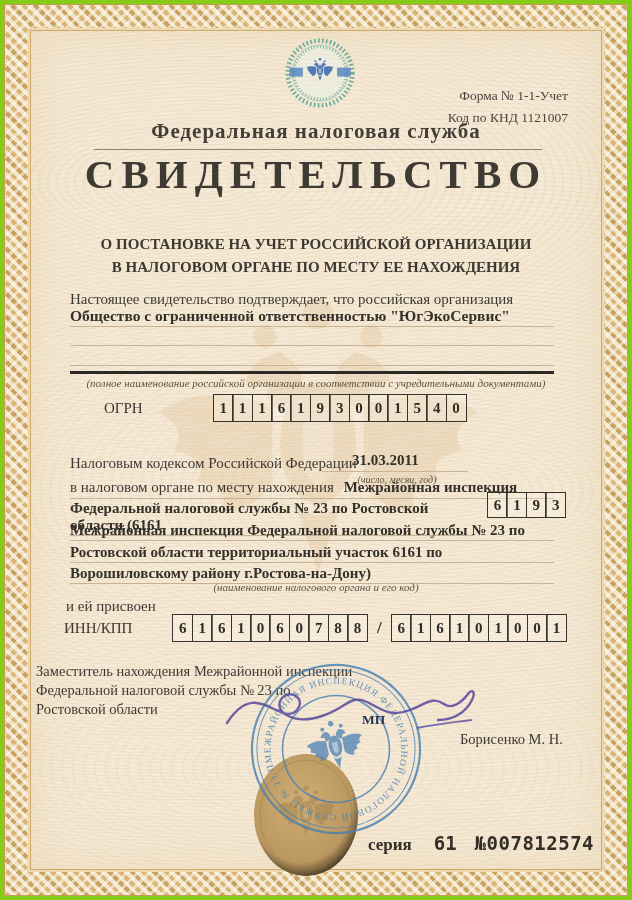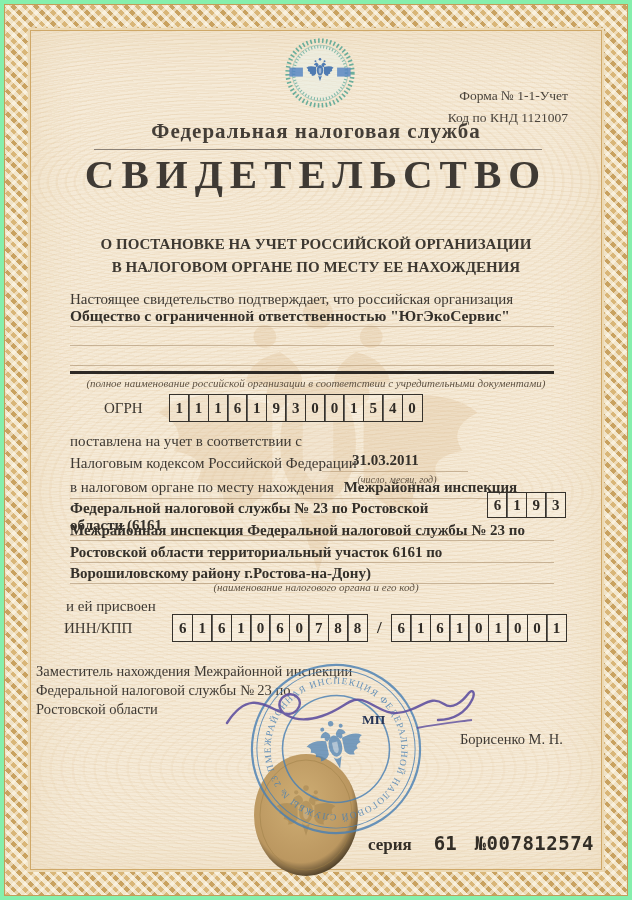--- a/index.html
+++ b/index.html
@@ -1,19 +1,19 @@
 <!DOCTYPE html>
 <html><head>
 <meta charset="utf-8">
 <style>
   html,body{margin:0;padding:0;}
   body{background:#9a9288;}
   .page{
     position:relative;width:632px;height:900px;margin:0 auto;
-    background:#86efac;overflow:hidden;
+    background:#84cc16;overflow:hidden;
     font-family:"Liberation Serif",serif;color:#3c3730;
   }
   
   .border-band{
     position:absolute;inset:4px;
     background:repeating-linear-gradient(45deg,#d9b678 0 4px,#f3e7cd 4px 8px,#c9a260 8px 12px,#f0e3c8 12px 16px);
     border:1px solid #c49c58;
   }
   .border-band::after{
     content:"";position:absolute;inset:0;
@@ -54,21 +54,21 @@
   .digit-cell{
     width:19px;height:26px;margin-left:-1.6px;
     border:1.6px solid #36322c;
     display:flex;align-items:center;justify-content:center;
     font-weight:bold;font-size:15px;color:#2f2b26;
     background:rgba(255,252,244,.25);
   }
   .digit-cell:first-child{margin-left:0;}
   .row-flex{display:flex;align-items:center;z-index:2;}
 
-  .ogrn-row{left:104px;top:394px;}
+  .ogrn-row{left:104px;top:394px;gap:44px;}
   .ogrn-label{margin-right:26px;font-size:15px;}
 
   .line-postavlena{left:70px;top:432px;z-index:2;}
   .line-kodeks{left:70px;top:454px;z-index:2;}
   .date-value{left:352px;top:452px;font-size:15px;z-index:3;}
   .date-rule{left:322px;top:471px;width:146px;}
   .date-caption{left:324px;top:474px;width:146px;text-align:center;font-size:10px;z-index:2;}
 
   .auth-intro{left:70px;top:478px;width:484px;z-index:2;}
   .auth-l2{left:70px;top:500px;width:404px;z-index:2;}
@@ -177,21 +177,20 @@
         <span class="digit-cell">3</span>
         <span class="digit-cell">0</span>
         <span class="digit-cell">0</span>
         <span class="digit-cell">1</span>
         <span class="digit-cell">5</span>
         <span class="digit-cell">4</span>
         <span class="digit-cell">0</span>
       </span>
   </div>
 
-  <div class="abs t line-postavlena">поставлена на учет в соответствии с</div>
   <div class="abs t line-kodeks">Налоговым кодексом Российской Федерации</div>
   <div class="abs b date-value">31.03.2011</div>
   <div class="rule date-rule"></div>
   <div class="abs italic-caption date-caption">(число, месяц, год)</div>
 
   <div class="abs t underlined auth-intro">
     <span>в налоговом органе по месту нахождения</span>
     <span class="b auth-line" style="margin-left:6px;">Межрайонная инспекция</span>
   </div>
   <div class="abs b underlined auth-line auth-l2">Федеральной налоговой службы № 23 по Ростовской области (6161</div>

